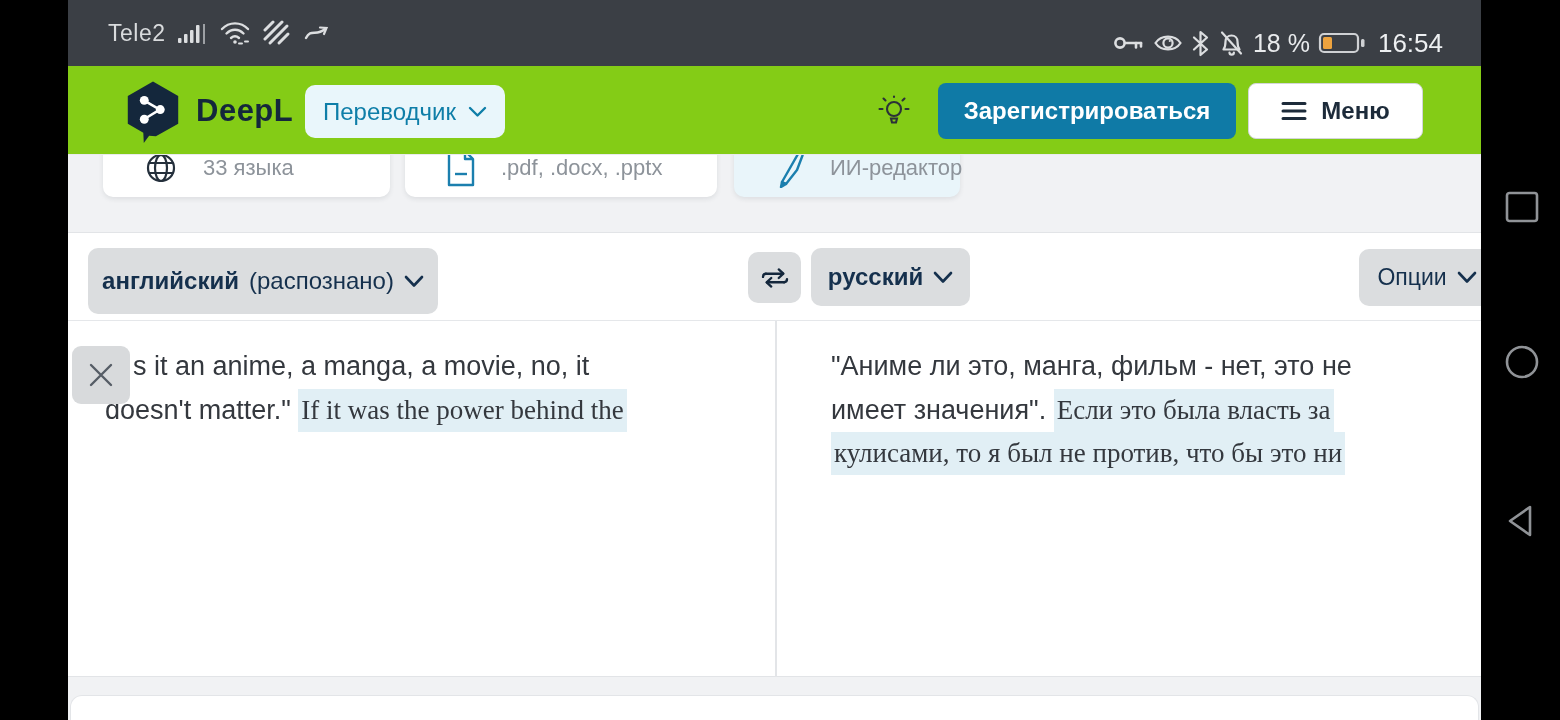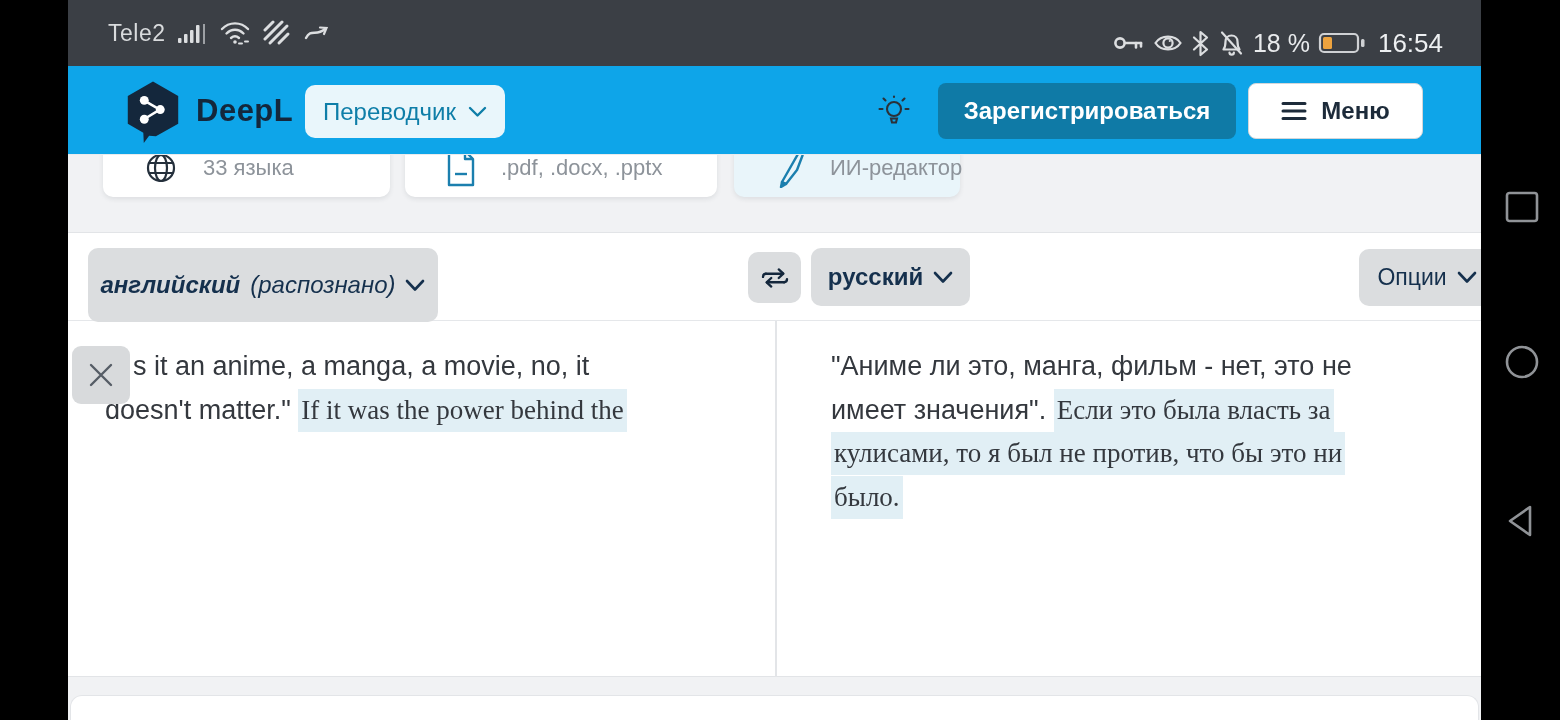--- a/index.html
+++ b/index.html
@@ -21,21 +21,21 @@
 
   
   .navstrip { position:absolute; right:0; top:0; width:79px; height:720px; background:#000; }
   .nav-btn { position:absolute; left:23px; }
 
   
   .webview { position:absolute; left:68px; top:66px; width:1413px; height:654px;
     background:#f1f2f4; overflow:hidden; }
 
   
-  .hdr { position:absolute; left:0; top:0; width:100%; height:89px; background:#0ea5e9;
+  .hdr { position:absolute; left:0; top:0; width:100%; height:89px; background:#84cc16;
     border-bottom:1px solid #e9ebed; z-index:3; }
   .logo { position:absolute; left:52px; top:14px; }
   .brand { position:absolute; left:128px; top:0; height:89px; display:flex; align-items:center;
     font-size:31px; font-weight:700; color:#14273c; letter-spacing:.5px; }
   .pill { position:absolute; left:237px; top:19px; width:200px; height:53px; background:#e9f6fb;
     border-radius:10px; display:flex; align-items:center; justify-content:center; gap:12px;
     color:#0e7ea8; font-size:24px; cursor:pointer; }
   .bulb { position:absolute; left:806px; top:25px; }
   .cta { position:absolute; left:870px; top:17px; width:298px; height:56px; background:#0f7aa6;
     border:none; border-radius:8px; color:#fff; font-size:24px; font-weight:700;
@@ -55,21 +55,21 @@
   .fcard2 { left:337px; width:312px; }
   .fcard3 { left:666px; width:226px; background:#e9f5fa; }
 
   
   .translator { position:absolute; left:0; top:166px; width:100%; height:445px; background:#fff;
     border-top:1px solid #e2e4e7; border-bottom:1px solid #e2e4e7; }
   .langbar { position:relative; height:88px; border-bottom:1px solid #e5e7ea; }
   .lang-btn { position:absolute; background:#dbdddf; border-radius:10px; display:flex;
     align-items:center; justify-content:center; gap:10px; color:#15304d; font-size:24px;
     cursor:pointer; white-space:nowrap; }
-  .lb-src { left:20px; top:15px; width:350px; height:74px;font-style:italic; }
+  .lb-src { left:20px; top:15px; width:350px; height:66px; }
   .lb-swap { left:680px; top:19px; width:53px; height:51px; }
   .lb-tgt { left:743px; top:15px; width:159px; height:58px; }
   .lb-opt { left:1249px; top:16px; width:136px; height:57px; font-size:23px;margin-left:42px; }
   .lang-bold { font-weight:700; }
 
   .panes { position:relative; height:356px; }
   .pane-divider { position:absolute; left:707px; top:0; bottom:0; width:2px; background:#e3e5e8; }
   .pane { position:absolute; top:0; height:100%; font-size:27px; line-height:43.5px; color:#34383e; }
   .pane-src { left:0; width:707px; padding:24px 10px 0 37px; }
   .pane-tgt { left:709px; right:0; padding:24px 20px 0 54px; }
@@ -264,21 +264,20 @@
               <path d="M3 3 L23 23 M23 3 L3 23"></path>
             </svg>
           </button>
         </div>
         <div class="pane-divider"></div>
         <div class="pane pane-tgt">
           <div id="target-lines">
               <div class="tline"><span>"Аниме ли это, манга, фильм - нет, это не</span></div>
               <div class="tline"><span>имеет значения". </span><span class="hl">Если это была власть за</span></div>
               <div class="tline"><span class="hl">кулисами, то я был не против, что бы это ни</span></div>
-              <div class="tline"><span class="hl">было.</span></div>
             </div>
         </div>
       </div>
     </div>
 
     <div class="bottom-card"></div>
   </div>
 
   <div class="navstrip">
     <svg class="nav-btn" style="top:189px" width="36" height="36" viewBox="0 0 36 36" fill="none" stroke="#909397" stroke-width="2.6">

